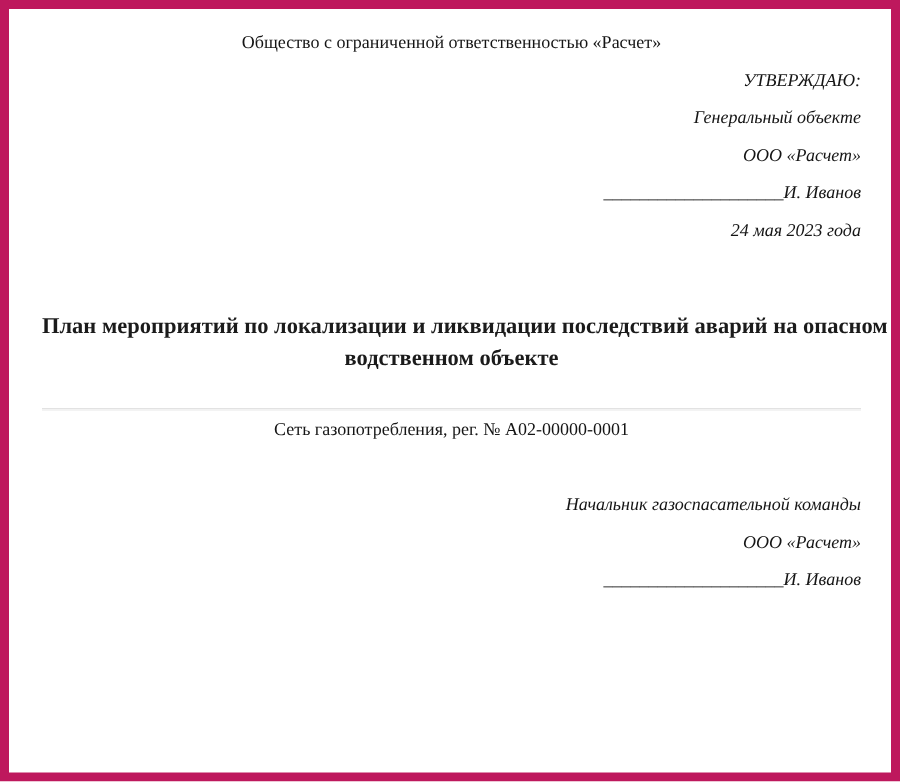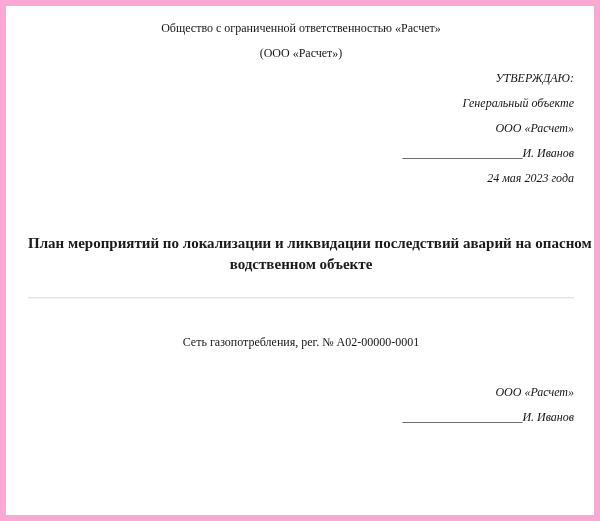--- a/index.html
+++ b/index.html
@@ -1,20 +1,20 @@
 <!DOCTYPE html>
 <html><head>
 <meta charset="utf-8">
 <style>
   html, body { margin: 0; padding: 0; background: #fff; }
   .page {
     box-sizing: border-box;
     width: 600px;
     height: 521px;
-    border: 6px solid #f9a8d4;
+    border: 6px solid #be185d;
     background: #ffffff;
     overflow: hidden;
   }
   .content {
     box-sizing: border-box;
     padding: 10px 20px 0 22px;
     font-family: "Liberation Serif", serif;
     font-size: 12px;
     color: #151515;
   }
@@ -30,49 +30,49 @@
     color: #1b1b1b;
   }
   .doc-title .t-line { display: block; white-space: nowrap; }
   .divider {
     margin: 22px 0 0 0;
     border: 0;
     border-top: 1px solid #e2e2e2;
     border-bottom: 1px solid #f3f3f3;
     height: 0;
   }
-  .facility { margin-top: 31px; }
+  .facility { }
   .agree-block { margin-top: 25px; }
   .sig-line { letter-spacing: 0; margin-top: 45px; }
 </style>
 </head>
 <body>
 
 <div class="page">
   <div class="content">
 
     <p class="line center">Общество с ограниченной ответственностью «Расчет»</p>
-    <p class="line center">(ООО «Расчет»)</p>
 
     <div>
       <p class="line right">УТВЕРЖДАЮ:</p>
       <p class="line right">Генеральный объекте</p>
       <p class="line right">ООО «Расчет»</p>
       <p class="line right"><span class="sig-line">____________________</span><span>И. Иванов</span></p>
       <p class="line right">24 мая 2023 года</p>
     </div>
 
     <h1 class="doc-title">
       <span class="t-line">План мероприятий по локализации и ликвидации последствий аварий на опасном произ-</span>
       <span class="t-line">водственном объекте</span>
     </h1>
 
     <hr class="divider">
 
     <p class="line center facility">Сеть газопотребления, рег. № А02-00000-0001</p>
 
     <div class="agree-block">
+      <p class="line right">Начальник газоспасательной команды</p>
       <p class="line right">ООО «Расчет»</p>
       <p class="line right"><span class="sig-line">____________________</span><span>И. Иванов</span></p>
     </div>
 
   </div>
 </div>
 
 </body></html>

